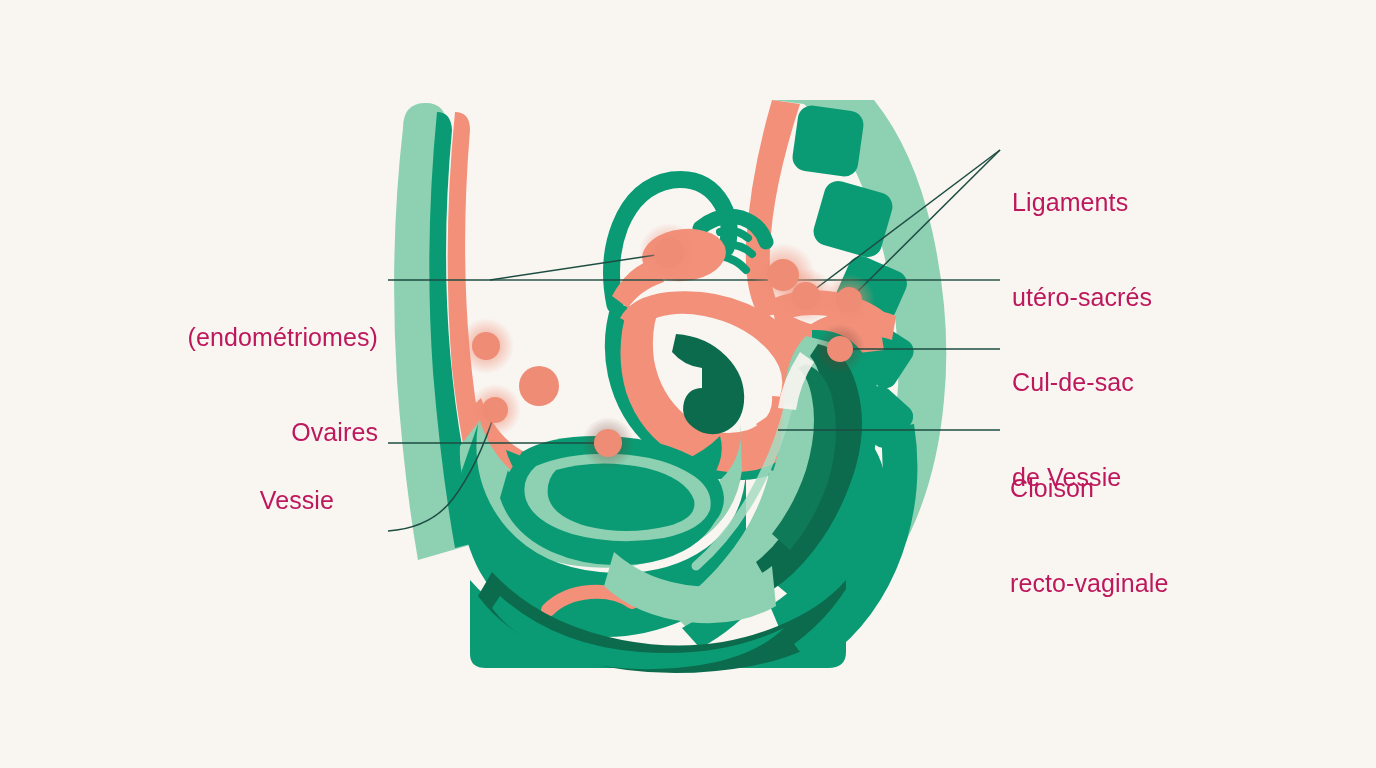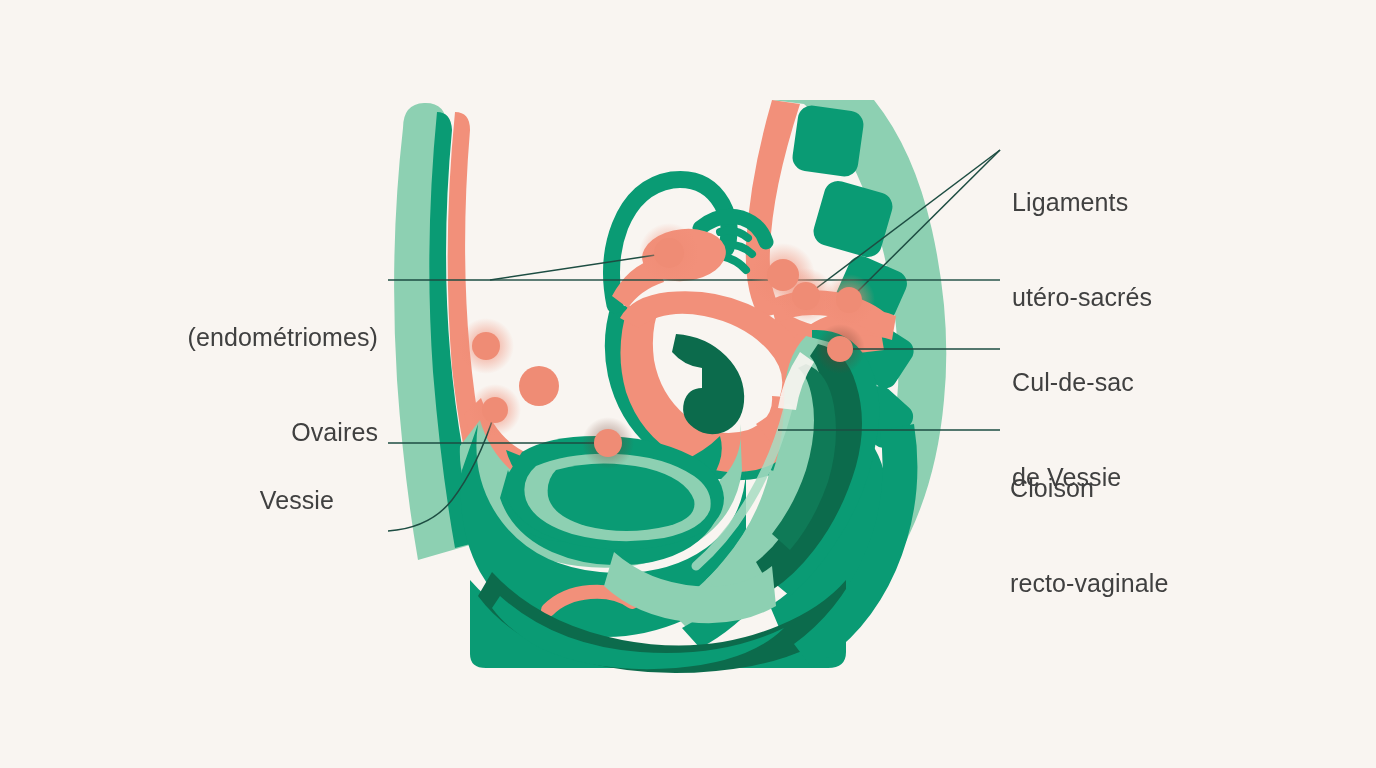--- a/index.html
+++ b/index.html
@@ -17,21 +17,21 @@
   }
   #diagram {
     position: absolute;
     inset: 0;
     width: 1376px;
     height: 768px;
     display: block;
   }
   .label {
     position: absolute;
-    color: #404040;
+    color: #be185d;
     font-family: "Liberation Sans", sans-serif;
     font-size: 25px;
     line-height: 1.26;
     letter-spacing: 0.1px;
     white-space: pre;
   }
   .label.left  { text-align: right; }
   .label.right { text-align: left; }
 </style>
 </head>

